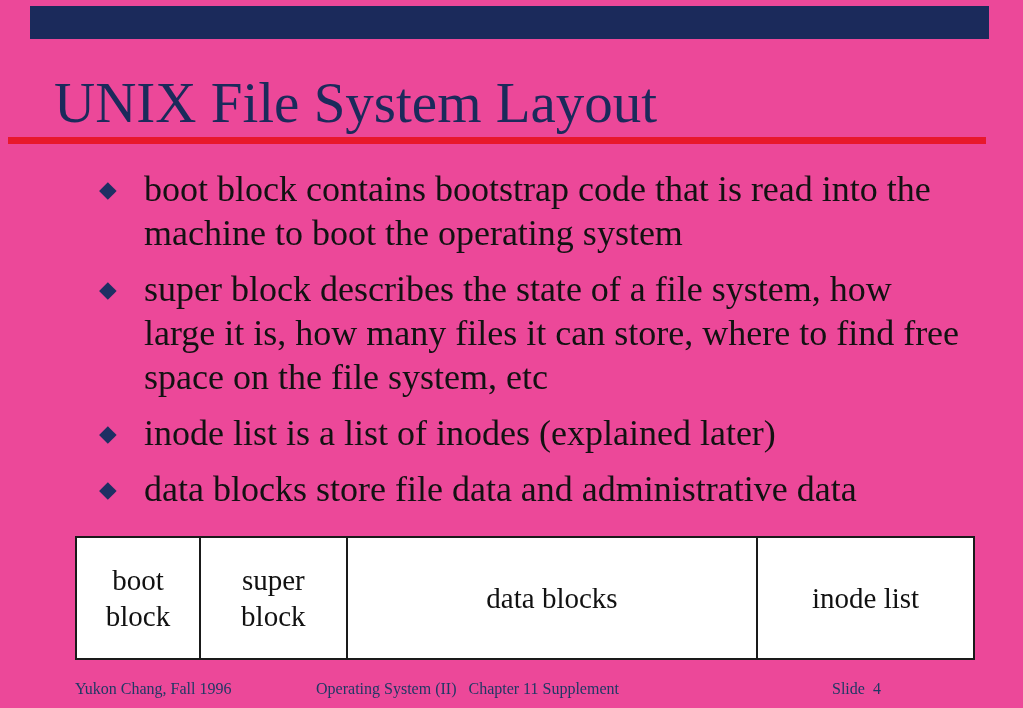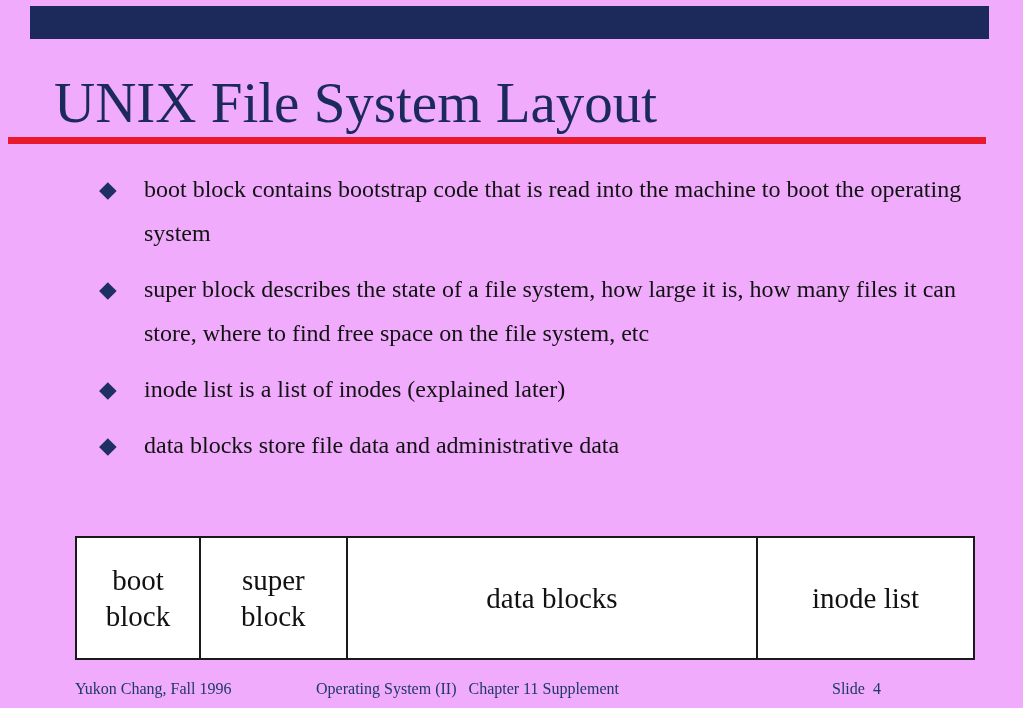--- a/index.html
+++ b/index.html
@@ -1,20 +1,20 @@
 <!DOCTYPE html>
 <html><head>
 <meta charset="utf-8">
 <style>
   html, body { margin: 0; padding: 0; background: #ffffff; }
   .slide {
     position: relative;
     width: 1023px;
     height: 708px;
-    background: #f0abfc;
+    background: #ec4899;
     overflow: hidden;
     font-family: "Liberation Serif", "DejaVu Serif", serif;
   }
   .top-banner {
     position: absolute;
     left: 30px;
     top: 6px;
     width: 959px;
     height: 33px;
     background: #1b2a5b;
@@ -54,21 +54,21 @@
   .bullet-diamond {
     flex: 0 0 45px;
     width: 45px;
     font-size: 23px;
     line-height: 44px;
     color: #1e2f63;
     font-family: "DejaVu Sans", sans-serif;
   }
   .bullet-text {
     flex: 1 1 auto;
-    font-size: 24px;
+    font-size: 36px;
     line-height: 44px;
     color: #121212;
   }
   .fs-layout-table {
     position: absolute;
     left: 75px;
     top: 536px;
     width: 900px;
     height: 124px;
     box-sizing: border-box;

